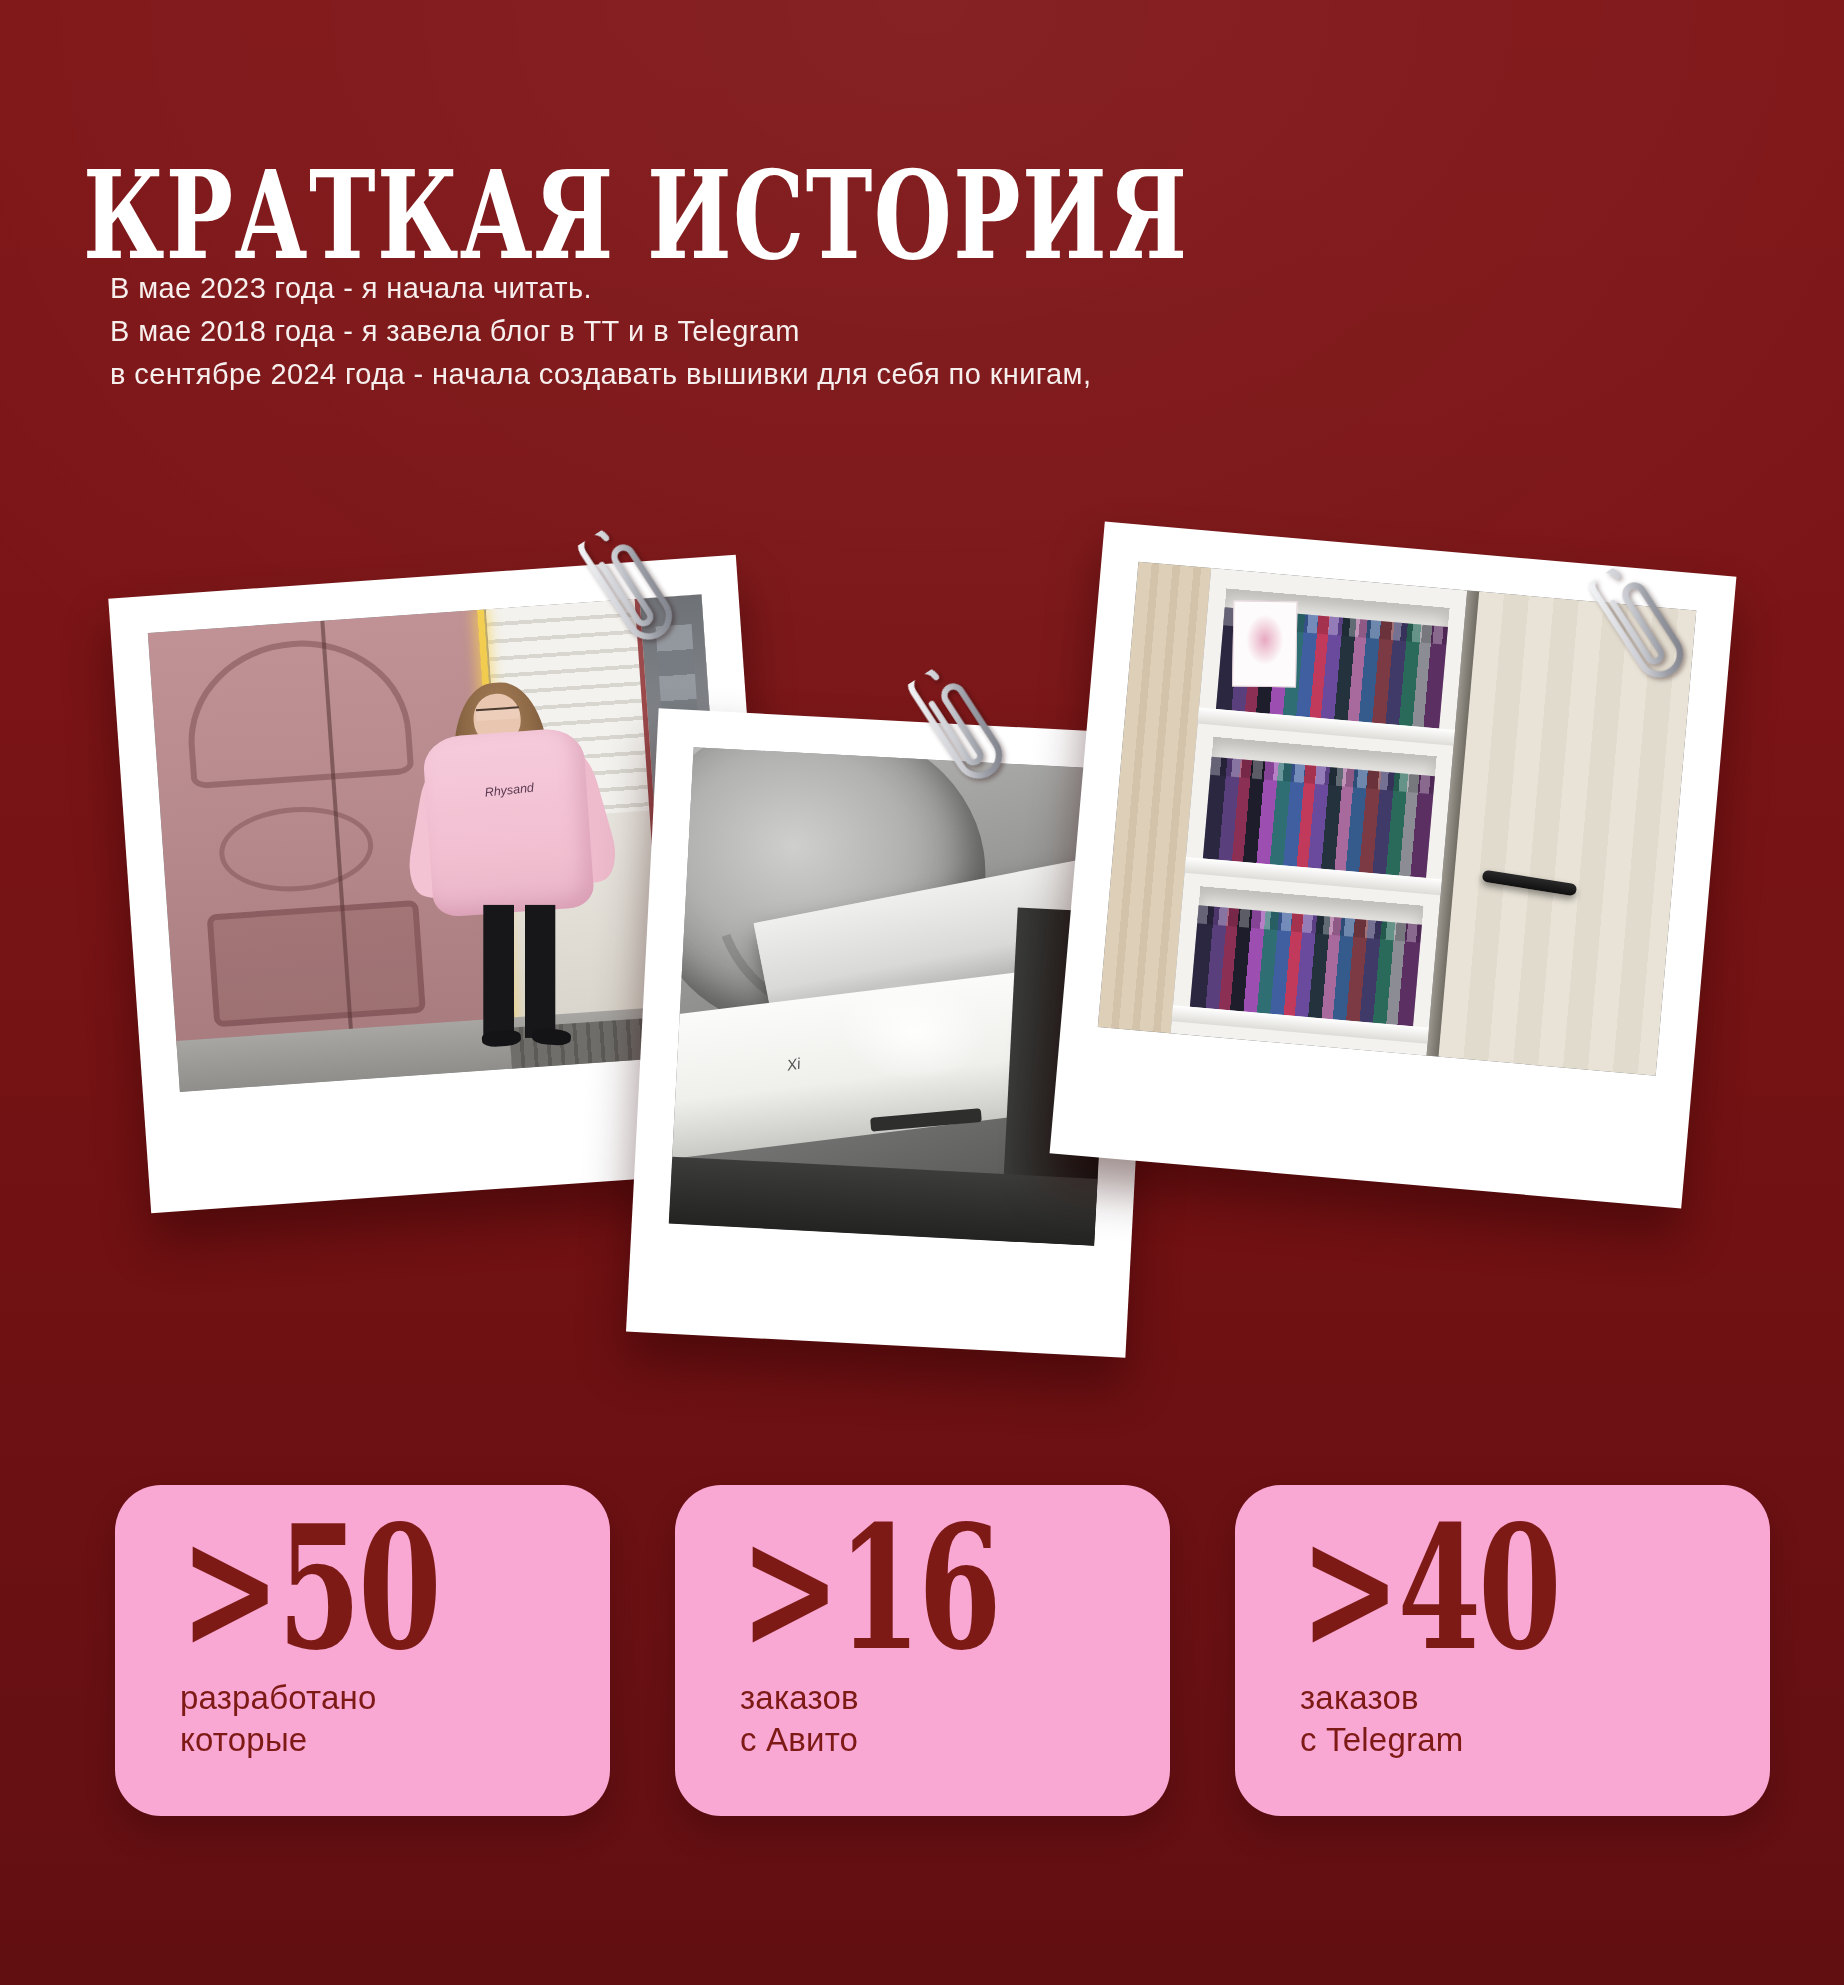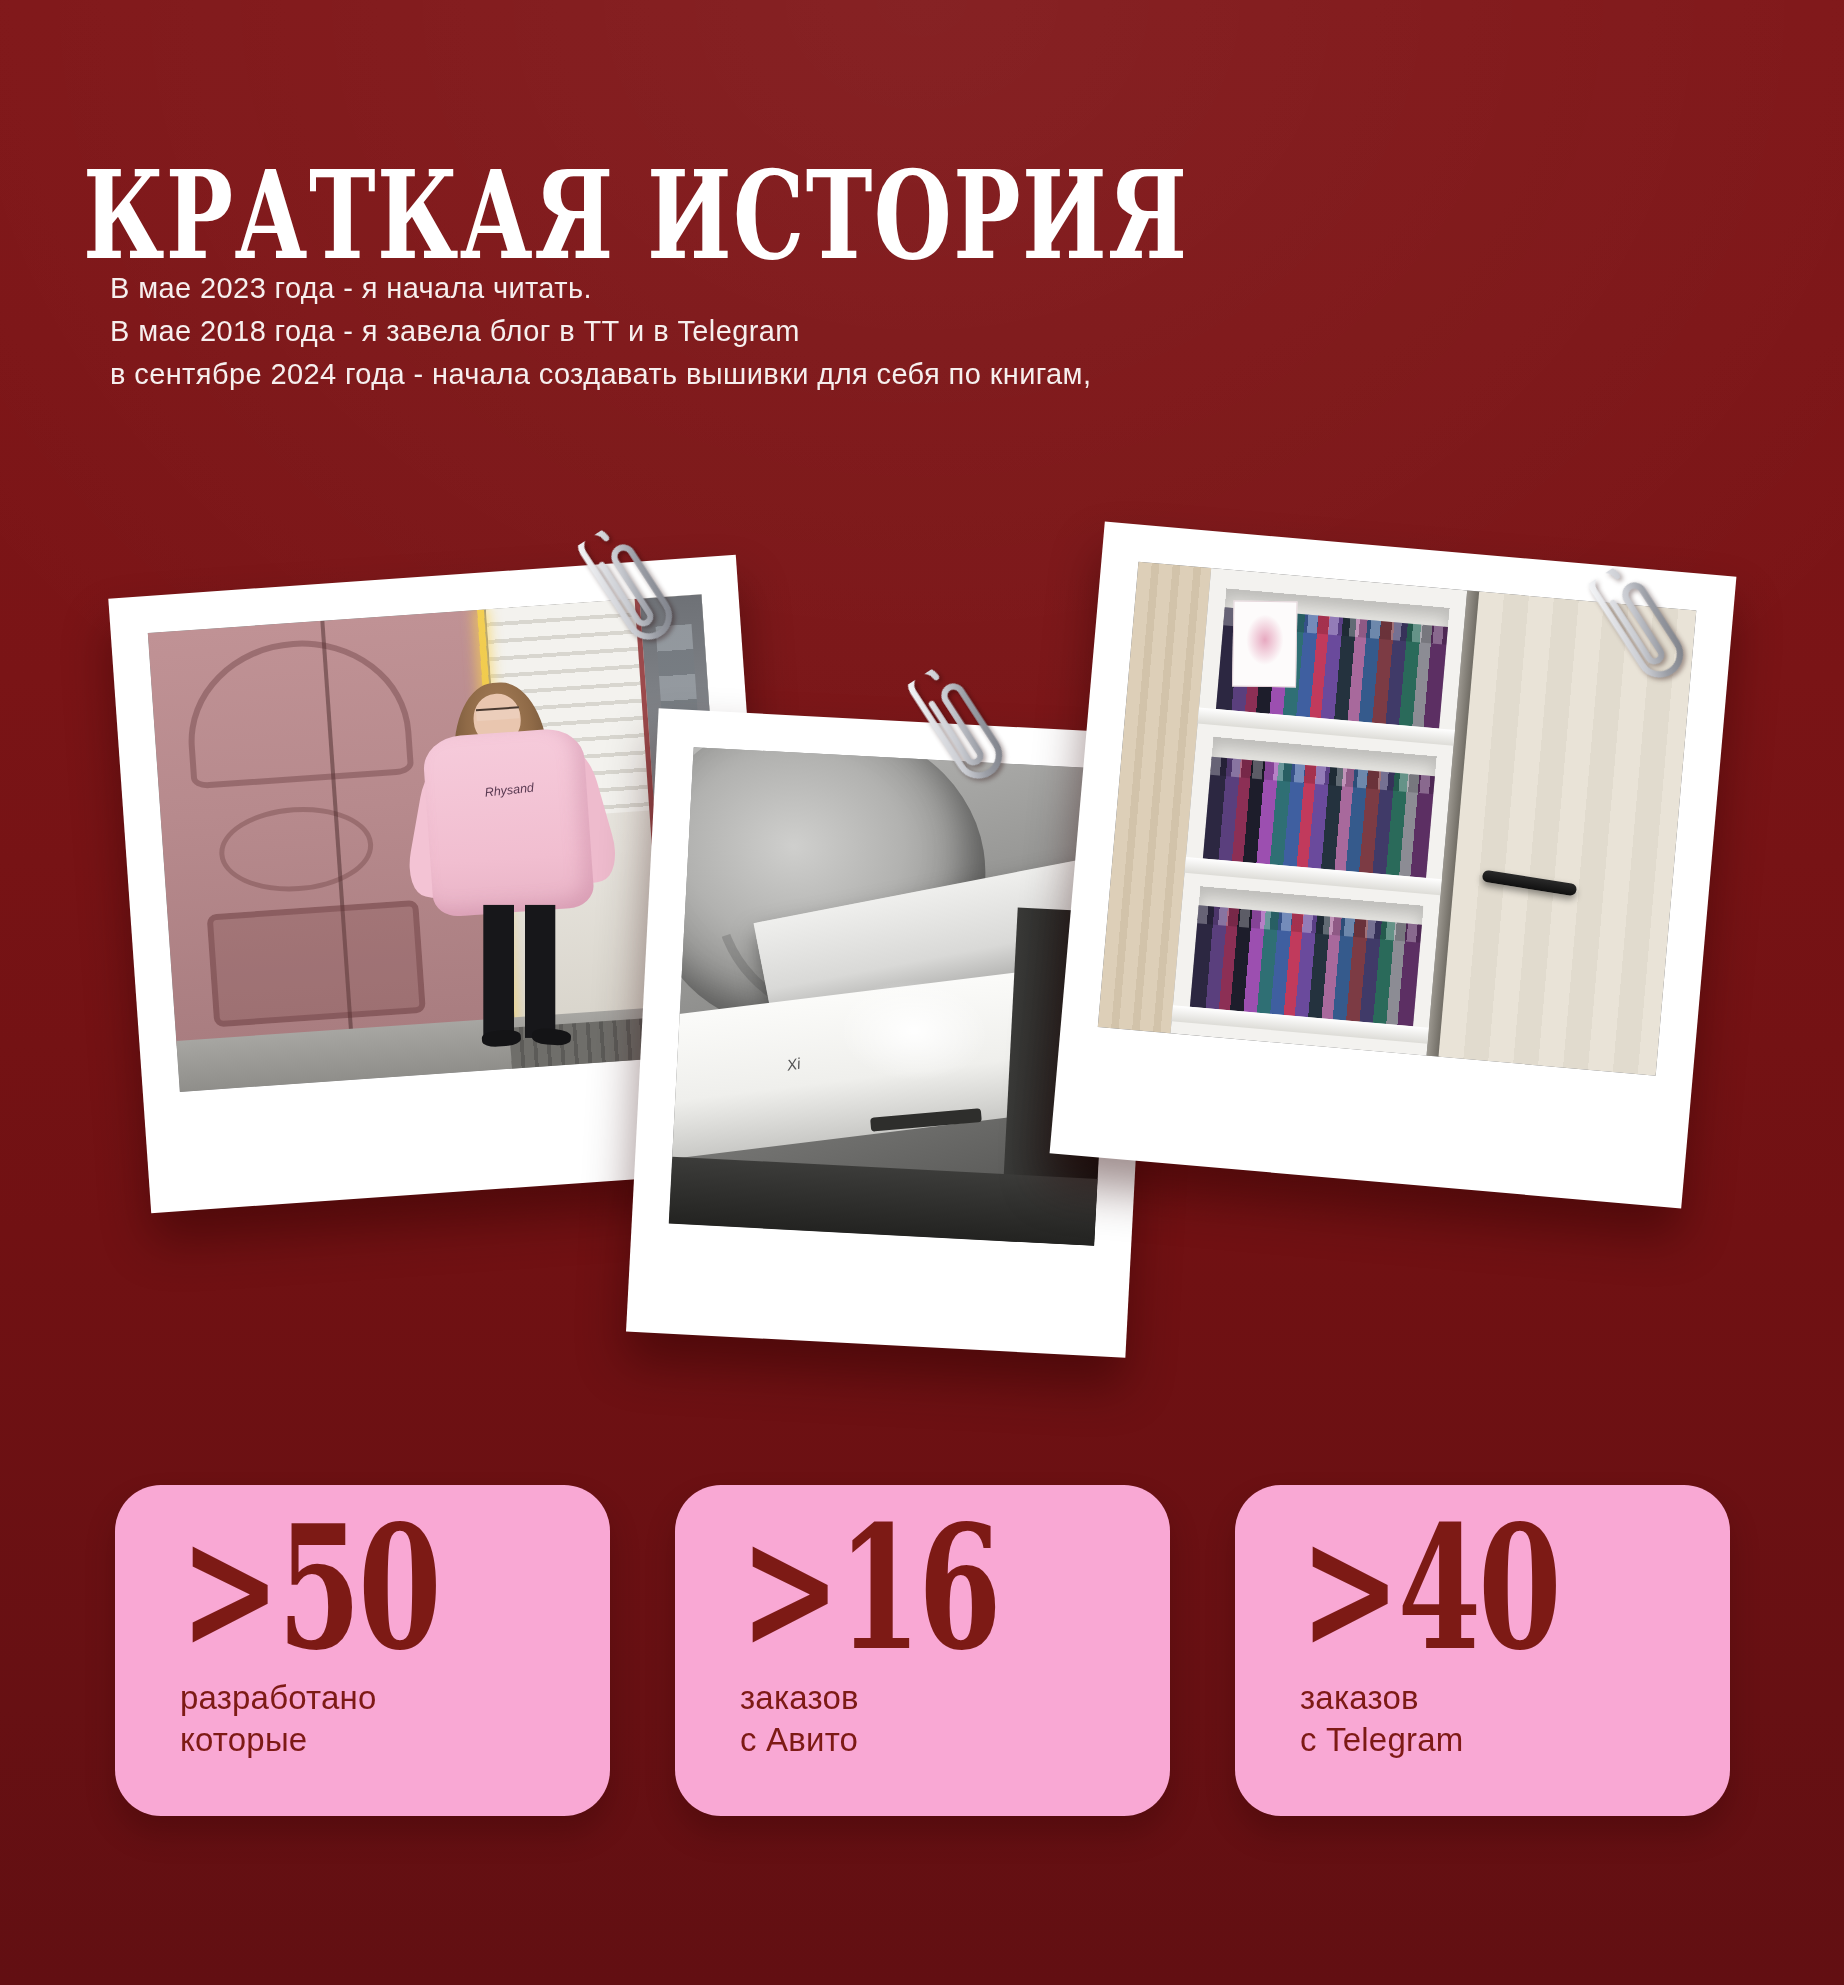--- a/index.html
+++ b/index.html
@@ -107,21 +107,21 @@
   .clip{position:absolute;z-index:6;filter:drop-shadow(1.9px 3.8px 2.9px rgba(30,0,0,.4));}
   .clip svg{display:block;}
   .clip1{left:600px;top:524px;transform:rotate(-33deg);}
   .clip2{left:930px;top:663px;transform:rotate(-33deg);}
   .clip3{left:1611px;top:562px;transform:rotate(-33deg);}
   
   .card{
     position:absolute;top:1441px;width:495px;height:331px;background:#f9a8d4;border-radius:46px;
     box-shadow:0 17.3px 29px rgba(40,0,2,.25);z-index:4;margin-top:44px;
   }
-  .card1{left:115px;} .card2{left:675px;} .card3{left:1235px;}
+  .card1{left:115px;} .card2{left:675px;} .card3{left:1235px;padding-left:40px;}
   .stat-value{
     position:absolute;left:65px;top:17.3px;
     font-family:"DejaVu Serif","Liberation Serif",serif;font-weight:700;
     font-size:171px;line-height:1;color:#7d1a15;
     transform:scaleX(.7);transform-origin:left top;letter-spacing:-3.8px;white-space:nowrap;
   }
   .stat-label{
     position:absolute;left:65px;top:192px;
     font-size:33px;line-height:42px;font-weight:400;color:#7d1a15;letter-spacing:0.2px;
   }

